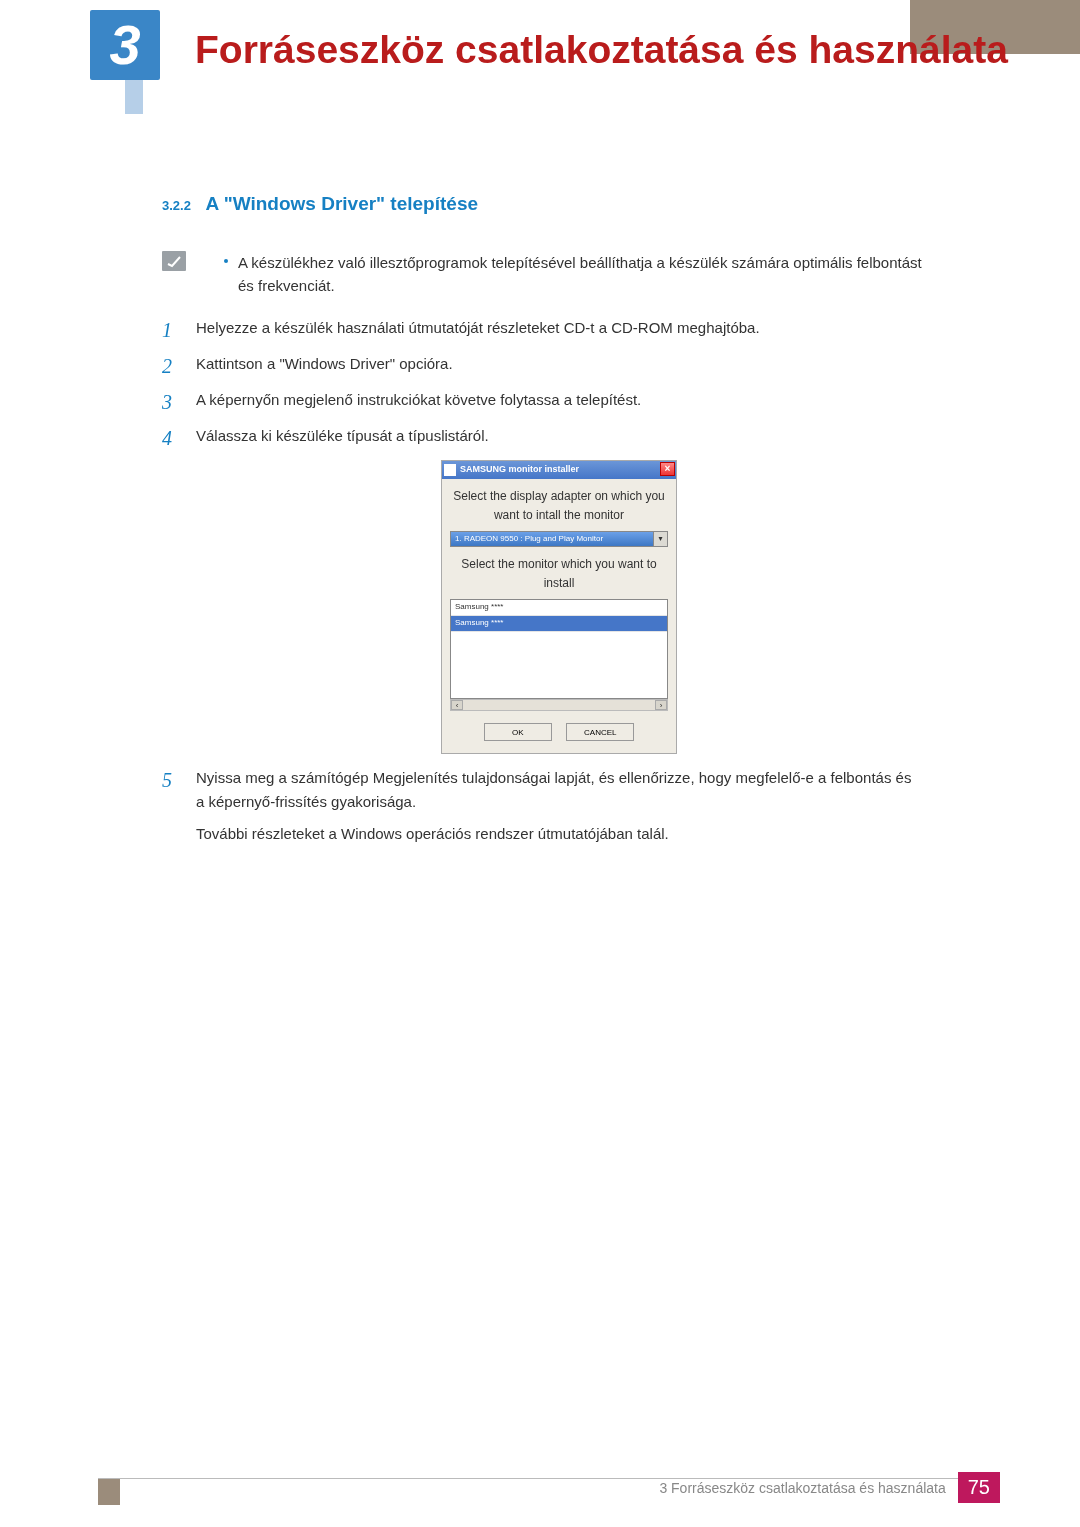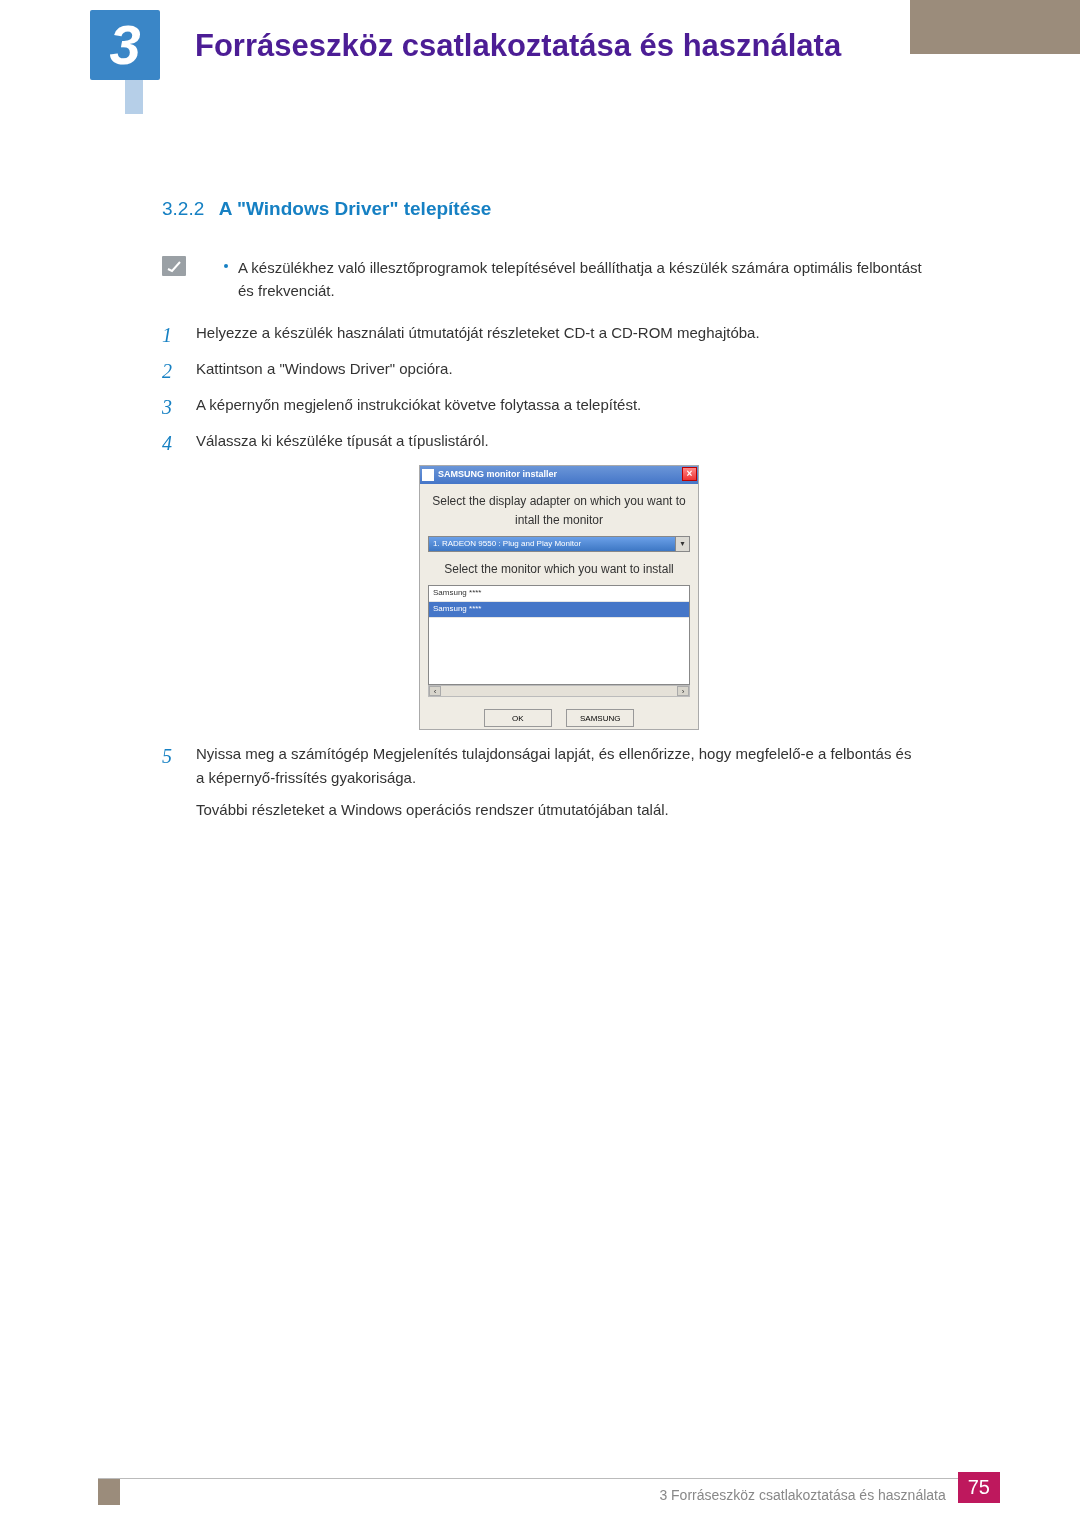--- a/index.html
+++ b/index.html
@@ -39,34 +39,34 @@
     font-weight: bold;
     line-height: 70px;
     text-align: center;
     font-style: italic;
     border-radius: 2px;
   }
   .chapter-title {
     position: absolute;
     top: 28px;
     left: 195px;
-    color: #4c1d95;
-    font-size: 31px;
+    color: #b91c1c;
+    font-size: 39px;
     font-weight: bold;
   }
   .content {
     position: absolute;
     top: 192px;
     left: 162px;
     width: 760px;
   }
   .section-number {
     color: #1680c3;
-    font-size: 19px;
-    font-weight: normal;
+    font-size: 13px;
+    font-weight: bold;
     display: inline-block;
     margin-right: 10px;
     margin-top: 6px;
   }
   .section-title {
     color: #1680c3;
     font-size: 19px;
     font-weight: bold;
     display: inline;
   }
@@ -126,25 +126,25 @@
     width: 24px;
     color: #1680c3;
     font-size: 20px;
     font-style: italic;
     font-family: Georgia, serif;
     text-align: left;
   }
 
   
   .installer-frame {
-    width: 280px;
+    width: 236px;
     margin: 12px auto 12px auto;
     border: 1px solid #aaa;
     background: #efece4;
-    padding-bottom: 2px;
+    padding-bottom: 12px;
     font-size: 9px;
     color: #333;
   }
   .installer-titlebar {
     height: 18px;
     background: linear-gradient(to bottom, #6b96d8, #4576c8);
     display: flex;
     align-items: center;
     padding: 0 2px;
     color: #fff;
@@ -262,21 +262,21 @@
     bottom: 22px;
     width: 22px;
     height: 26px;
     background: #9b8c7b;
   }
   .footer-text {
     position: absolute;
     bottom: 24px;
     right: 80px;
     display: flex;
-    align-items: flex-end;
+    align-items: center;
   }
   .footer-title {
     color: #888;
     font-size: 14px;
     margin-right: 12px;
   }
   .page-num {
     background: #be185d;
     color: #fff;
     font-size: 20px;
@@ -341,21 +341,21 @@
         <div class="installer-list">
           <div class="row">Samsung ****</div>
           <div class="row sel">Samsung ****</div>
         </div>
         <div class="installer-scroll">
           <span class="arrow l">‹</span>
           <span class="arrow r">›</span>
         </div>
         <div class="installer-buttons">
           <button>OK</button>
-          <button>SAMSUNG</button>
+          <button>CANCEL</button>
         </div>
       </div>
     </li>
     <li>
       <span class="step-num">5</span>
       <span>Nyissa meg a számítógép Megjelenítés tulajdonságai lapját, és ellenőrizze, hogy megfelelő-e a felbontás és a képernyő-frissítés gyakorisága.</span><br>
       <span style="display:inline-block; margin-top:8px;">További részleteket a Windows operációs rendszer útmutatójában talál.</span>
     </li>
   </ol>
 </div>

